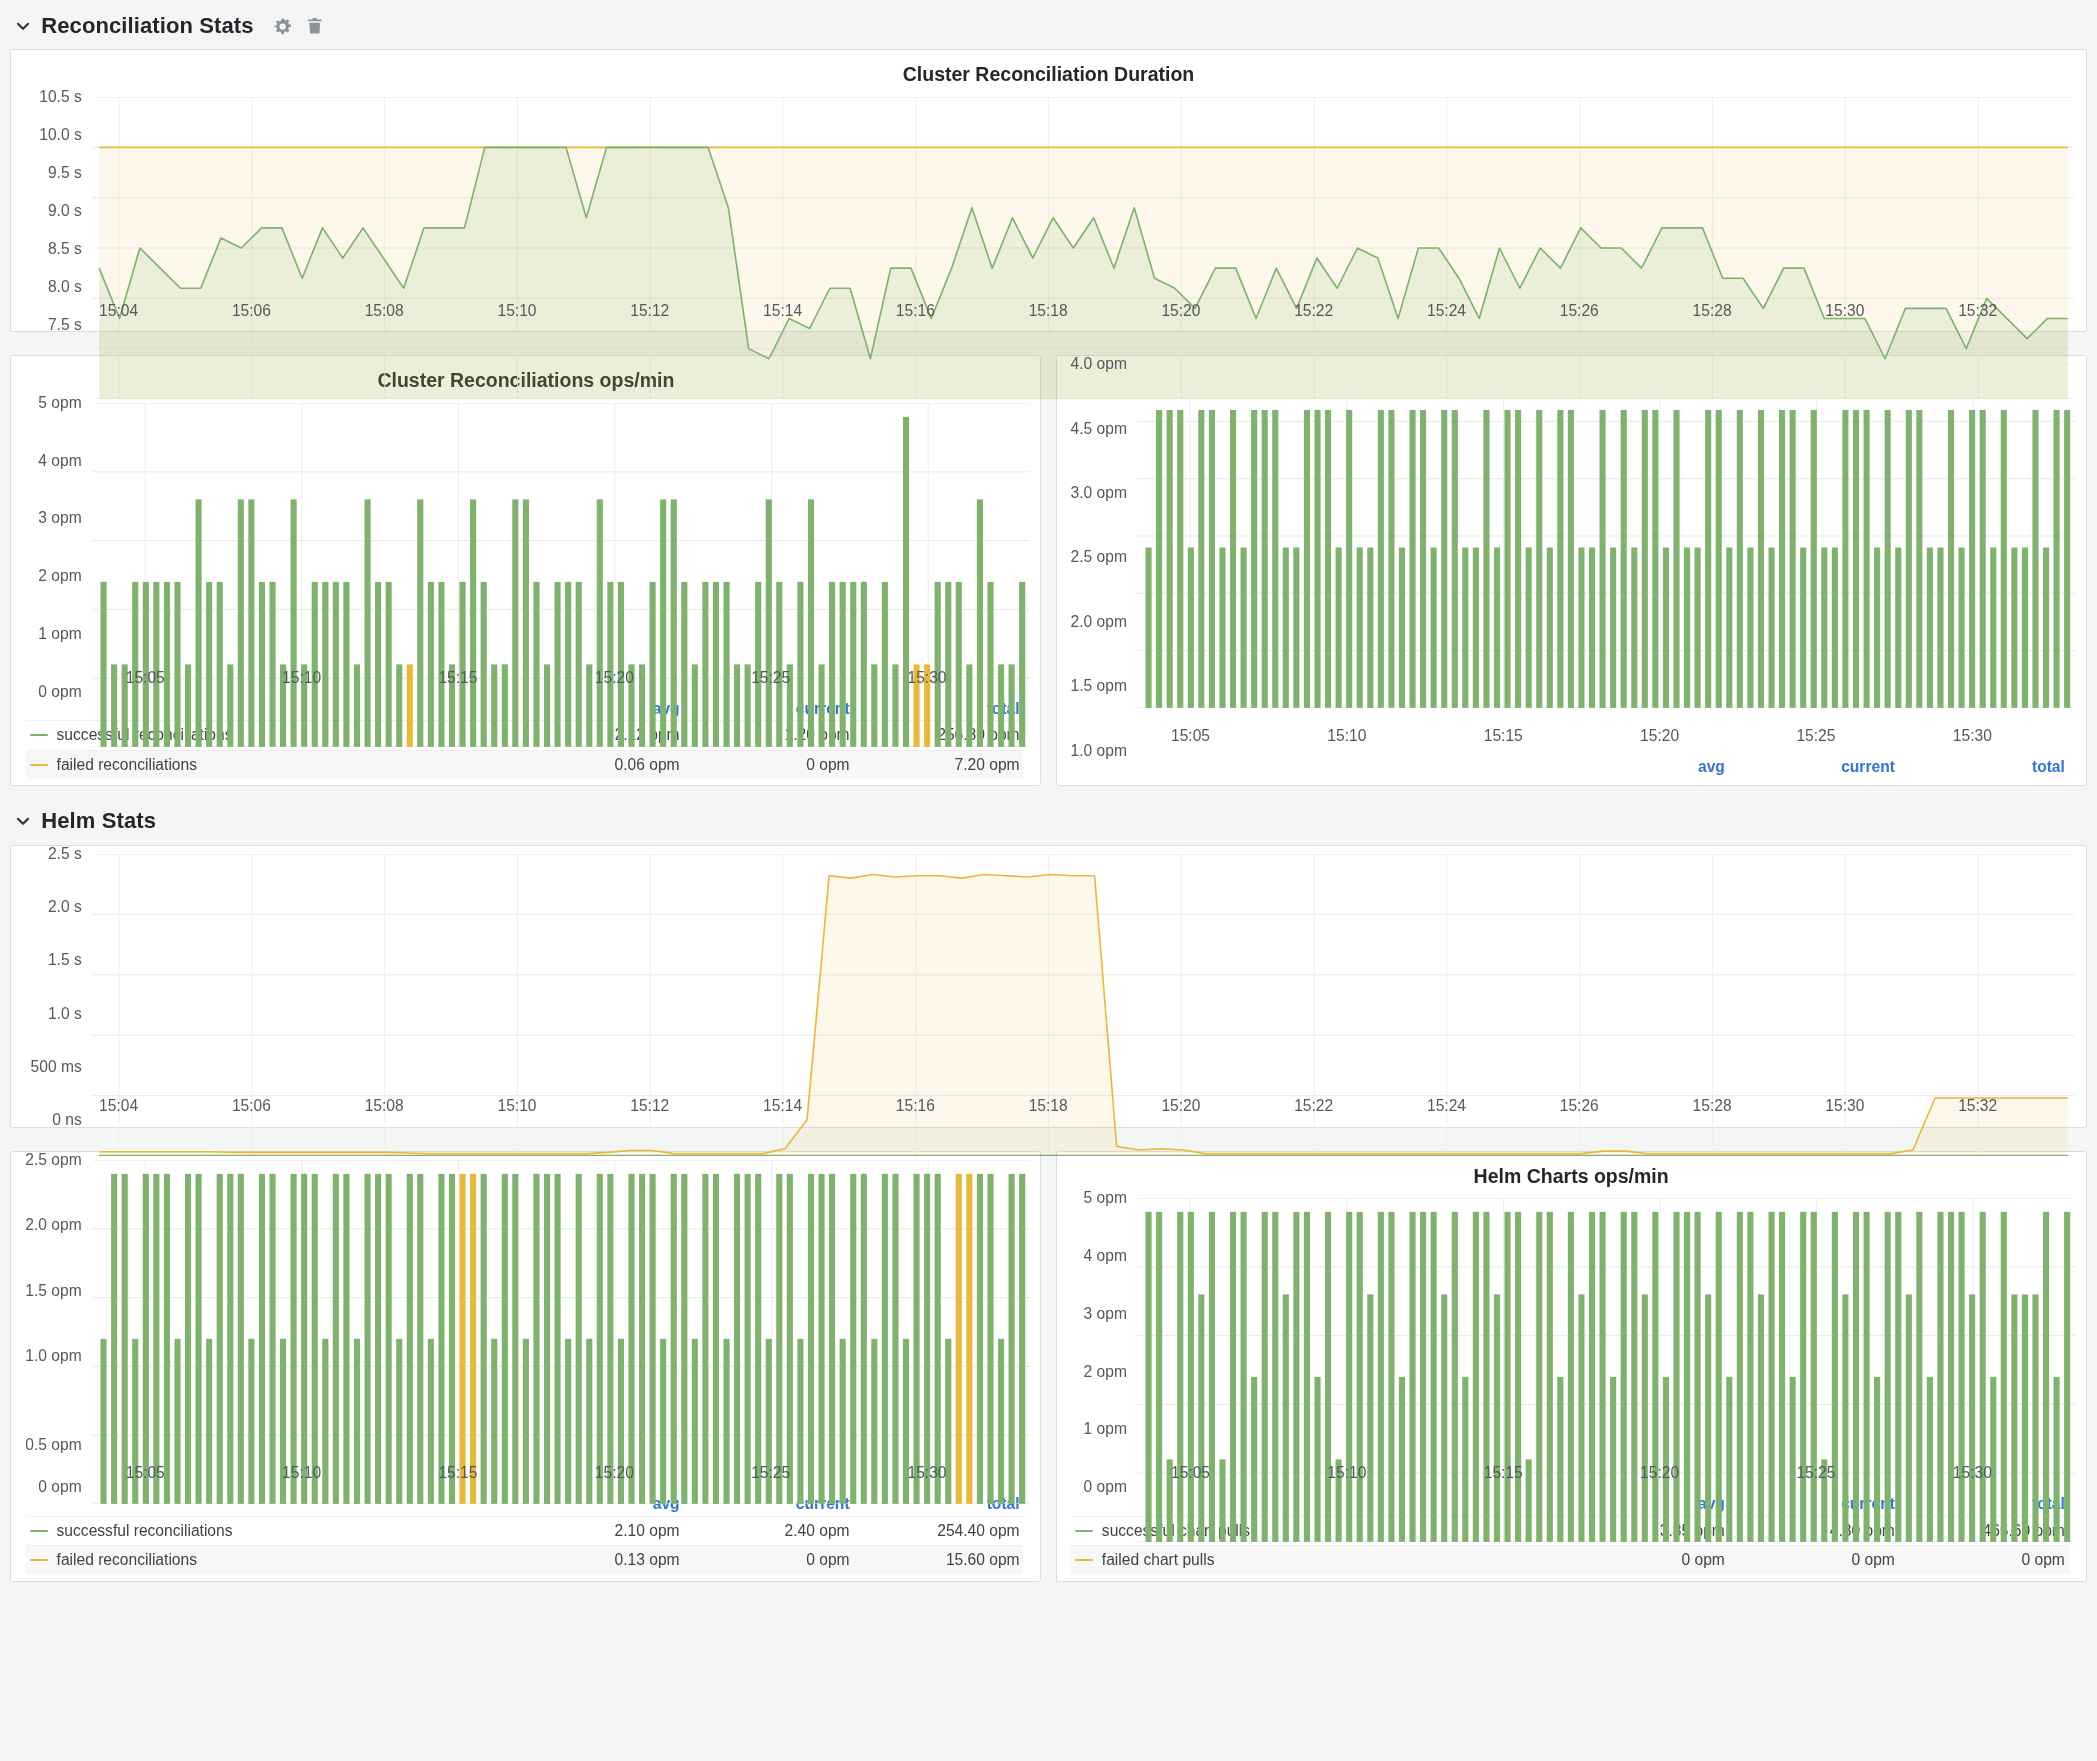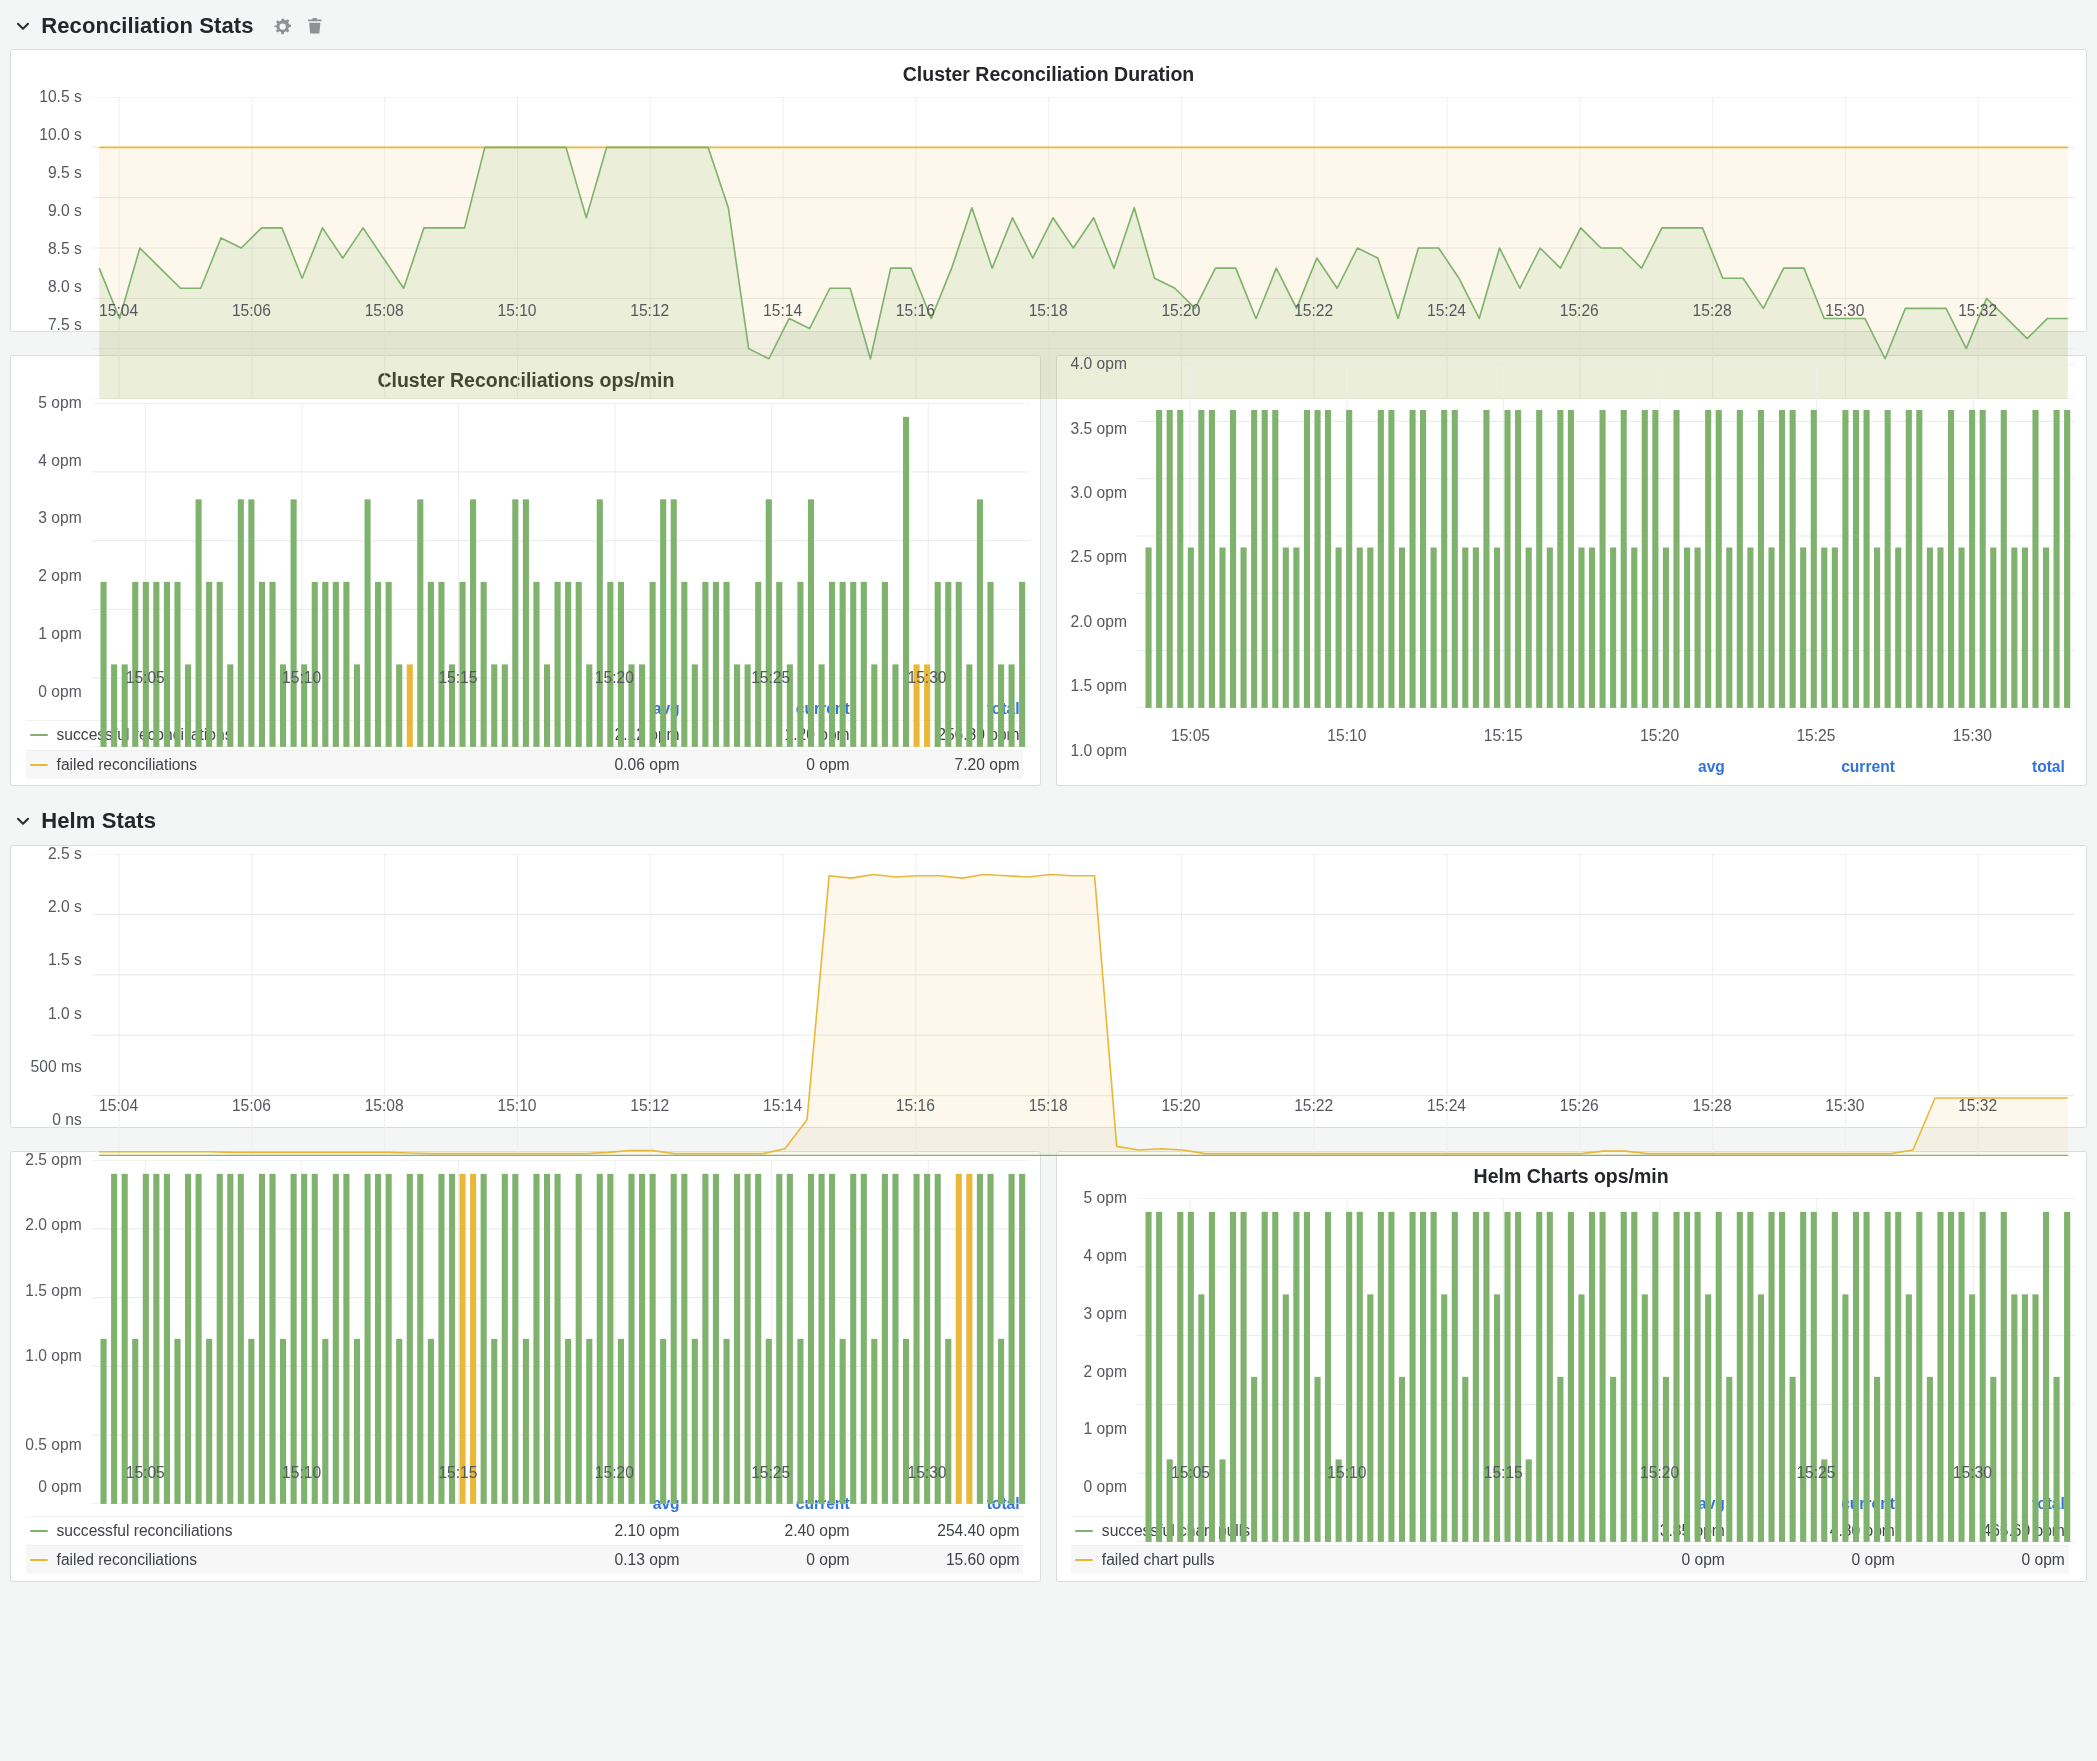--- a/index.html
+++ b/index.html
@@ -279,21 +279,21 @@
   </section>
 
   <section class="panel">
     <div class="chart">
       <div class="yaxis">
           <div class="ytick" style="top: 100%;">1.0 opm</div>
           <div class="ytick" style="top: 83.3333%;">1.5 opm</div>
           <div class="ytick" style="top: 66.6667%;">2.0 opm</div>
           <div class="ytick" style="top: 50%;">2.5 opm</div>
           <div class="ytick" style="top: 33.3333%;">3.0 opm</div>
-          <div class="ytick" style="top: 16.6667%;">3.5 opm</div>
+          <div class="ytick" style="top: 16.6667%;">4.5 opm</div>
           <div class="ytick" style="top: 0%;">4.0 opm</div>
         </div>
       <div class="plot-col">
         <div class="plot">
             <svg width="938" height="344" viewBox="0 0 1446 530">
               <line x1="82.1" x2="82.1" y1="0" y2="530" stroke="#eeeeef" stroke-width="1.5"></line>
               <line x1="323.5" x2="323.5" y1="0" y2="530" stroke="#eeeeef" stroke-width="1.5"></line>
               <line x1="564.9" x2="564.9" y1="0" y2="530" stroke="#eeeeef" stroke-width="1.5"></line>
               <line x1="806.3" x2="806.3" y1="0" y2="530" stroke="#eeeeef" stroke-width="1.5"></line>
               <line x1="1047.7" x2="1047.7" y1="0" y2="530" stroke="#eeeeef" stroke-width="1.5"></line>

